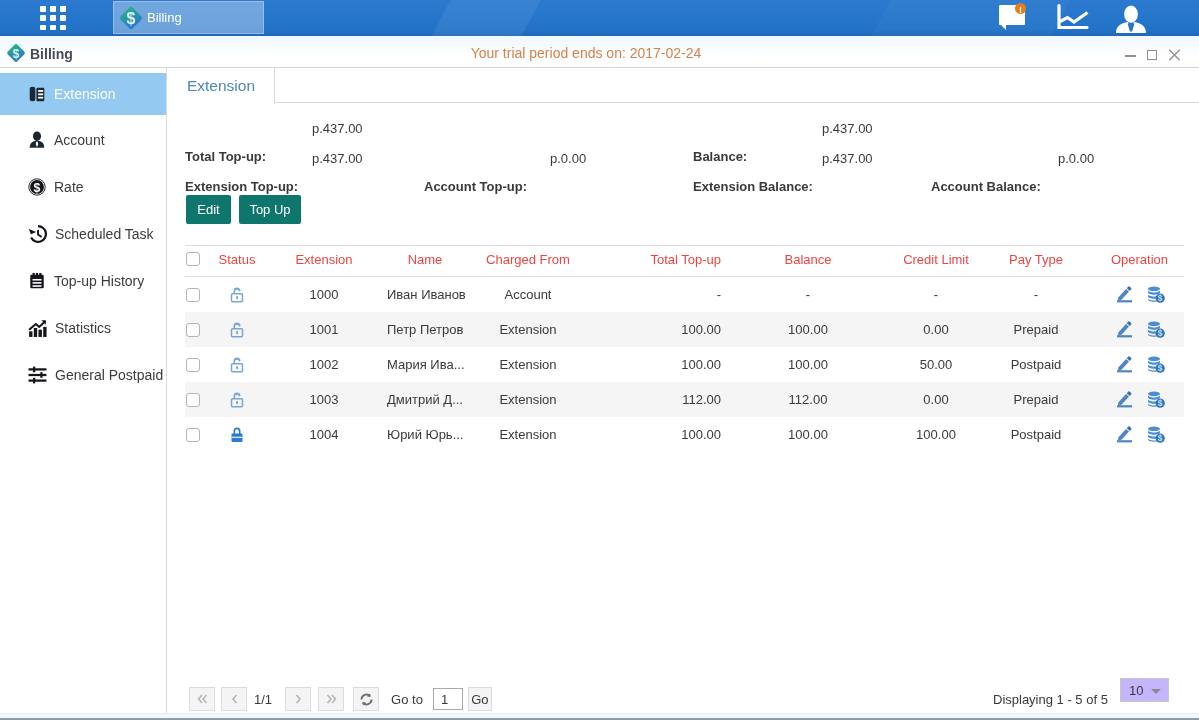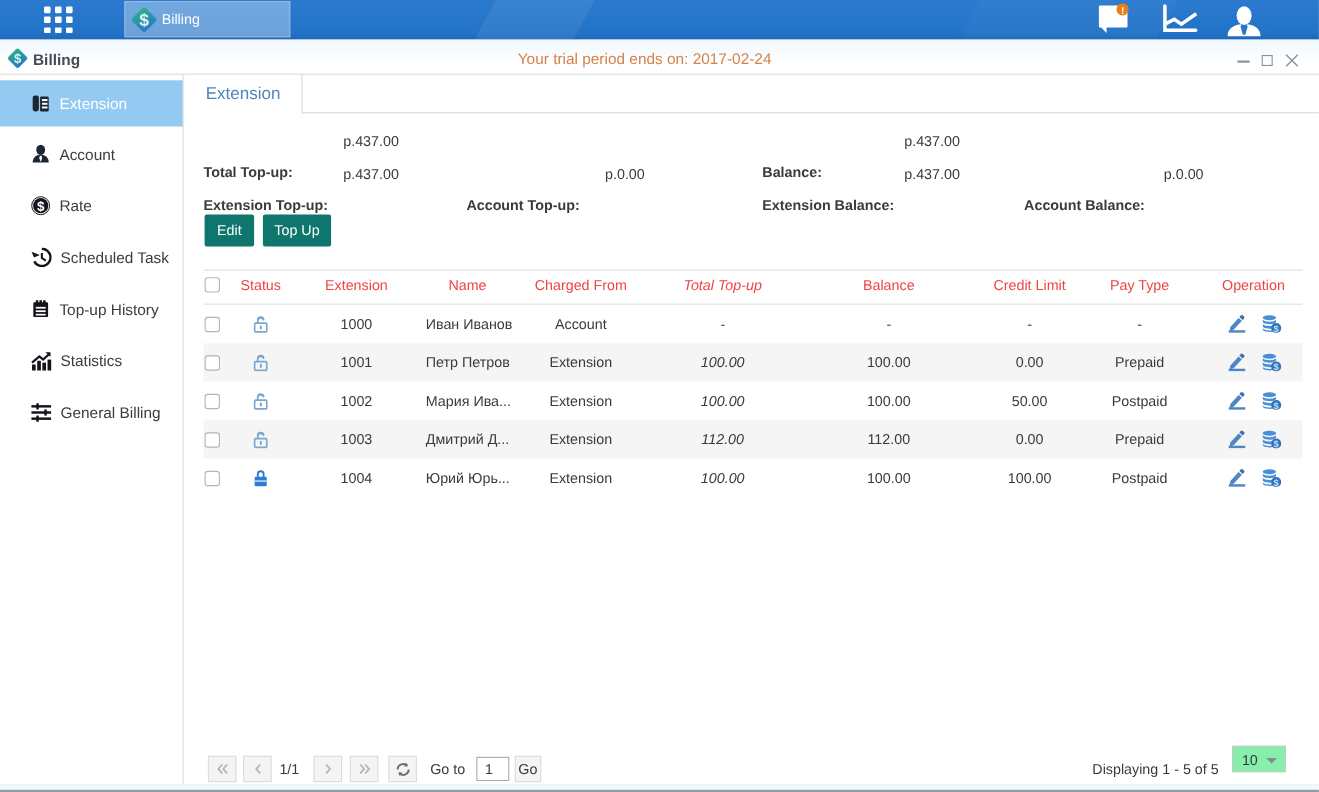--- a/index.html
+++ b/index.html
@@ -39,36 +39,36 @@
 .slabel { position:absolute; font-size:13px; font-weight:bold; color:#3a3a3a;margin-top:28px; }
 .svalue { position:absolute; font-size:13px; color:#3a3a3a; }
 
 .btn { position:absolute; top:195px; height:29px; background:#0f766e; color:#fff; font-size:13px; border-radius:2px; display:flex; align-items:center; justify-content:center; }
 
 
 #tbl { left:185px; top:245px; width:999px; }
 .trow { display:flex; align-items:center; height:35px; font-size:13px; color:#3a3a3a; }
 #thead { height:32px; border-top:1px solid #ddd; border-bottom:1px solid #ddd; padding-bottom:4px; display:flex; align-items:center; font-size:13px; color:#ef4444; }
 .c1 { width:28px; } .c2 { width:48px; text-align:center; } .c3 { width:126px; text-align:center; }
-.c4 { width:76px; text-align:center; white-space:nowrap; } .c5 { width:130px; text-align:center; } .c6 { width:128px; text-align:center;font-style:italic; }
+.c4 { width:76px; text-align:center; white-space:nowrap; } .c5 { width:130px; text-align:center; } .c6 { width:128px; text-align:right; }
 .c7 { width:174px; text-align:center; } .c8 { width:82px; text-align:center; } .c9 { width:118px; text-align:center; }
 .c10 { width:89px; text-align:center; }
 .alt { background:#f5f5f5; }
 .cb { width:14px; height:14px; border:1px solid #b4b4b4; border-radius:3px; background:#fff; margin-left:1px; }
 .c2 svg, .c10 svg { vertical-align:middle; }
 .opwrap { display:flex; justify-content:center; align-items:center; gap:13px; }
 
 
 #pager { left:189px; top:687px; height:24px; display:flex; align-items:center; font-size:13px; color:#3a3a3a; }
 .pbtn { width:26px; height:24px; background:#f4f4f4; border:1px solid #dcdcdc; display:flex; align-items:center; justify-content:center; color:#b5b5b5; font-size:14px; }
 .pbtn svg { display:block; }
 #goinput { width:30px; height:22px; border:1px solid #aaa; font-size:13px; padding-left:7px; display:flex; align-items:center; background:#fff; }
 #gobtn { width:24px; height:24px; background:#f4f4f4; border:1px solid #dcdcdc; display:flex; align-items:center; justify-content:center; color:#3a3a3a; font-size:13px; }
 #disp { position:absolute; left:993px; top:687px; height:24px; display:flex; align-items:center; font-size:13px; color:#3a3a3a; }
-#psize { position:absolute; left:1120px; top:678px; width:49px; height:24px; border:1px solid #c6c6c6; background:#86efac; font-size:13px; color:#3a3a3a; display:flex; align-items:center; }
+#psize { position:absolute; left:1120px; top:678px; width:49px; height:24px; border:1px solid #c6c6c6; background:#c4b5fd; font-size:13px; color:#3a3a3a; display:flex; align-items:center; }
 #psize .num { margin-left:8px; }
 #psize .arr { position:absolute; right:7px; top:10px; width:0; height:0; border-left:5px solid transparent; border-right:5px solid transparent; border-top:5px solid #8a8a8a; }
 
 
 #foot1 { left:0; top:713px; width:1199px; height:1px; background:#e4ebf0; }
 #foot2 { left:0; top:714px; width:1199px; height:4px; background:#f2f9fd; }
 #foot3 { left:0; top:718px; width:1199px; height:2px; background:#8c9daa; }
 </style>
 </head>
 <body>
@@ -202,21 +202,21 @@
 </div>
 <div class="abs sideitem" style="top:351px">
   <svg width="17" height="16" viewBox="0 0 17 16">
     <rect x="0.5" y="2" width="16" height="2" fill="#14141c"></rect>
     <rect x="4.5" y="0.5" width="2" height="5" fill="#14141c"></rect>
     <rect x="0.5" y="7" width="16" height="2" fill="#14141c"></rect>
     <rect x="11" y="5.5" width="2" height="5" fill="#14141c"></rect>
     <rect x="0.5" y="12" width="16" height="2" fill="#14141c"></rect>
     <rect x="4.5" y="10.5" width="2" height="5" fill="#14141c"></rect>
   </svg>
-  <span class="lbl">General Billing</span>
+  <span class="lbl">General Postpaid</span>
 </div>
 
 <div class="abs" id="tabstrip"></div>
 <div class="abs" id="acttab">Extension</div>
 
 <div class="slabel" style="left:185px; top:121px;">Total Top-up:</div>
 <div class="svalue" style="left:312px; top:121px;">p.437.00</div>
 <div class="slabel" style="left:693px; top:121px;text-align:center;">Balance:</div>
 <div class="svalue" style="left:822px; top:121px;">p.437.00</div>
 

